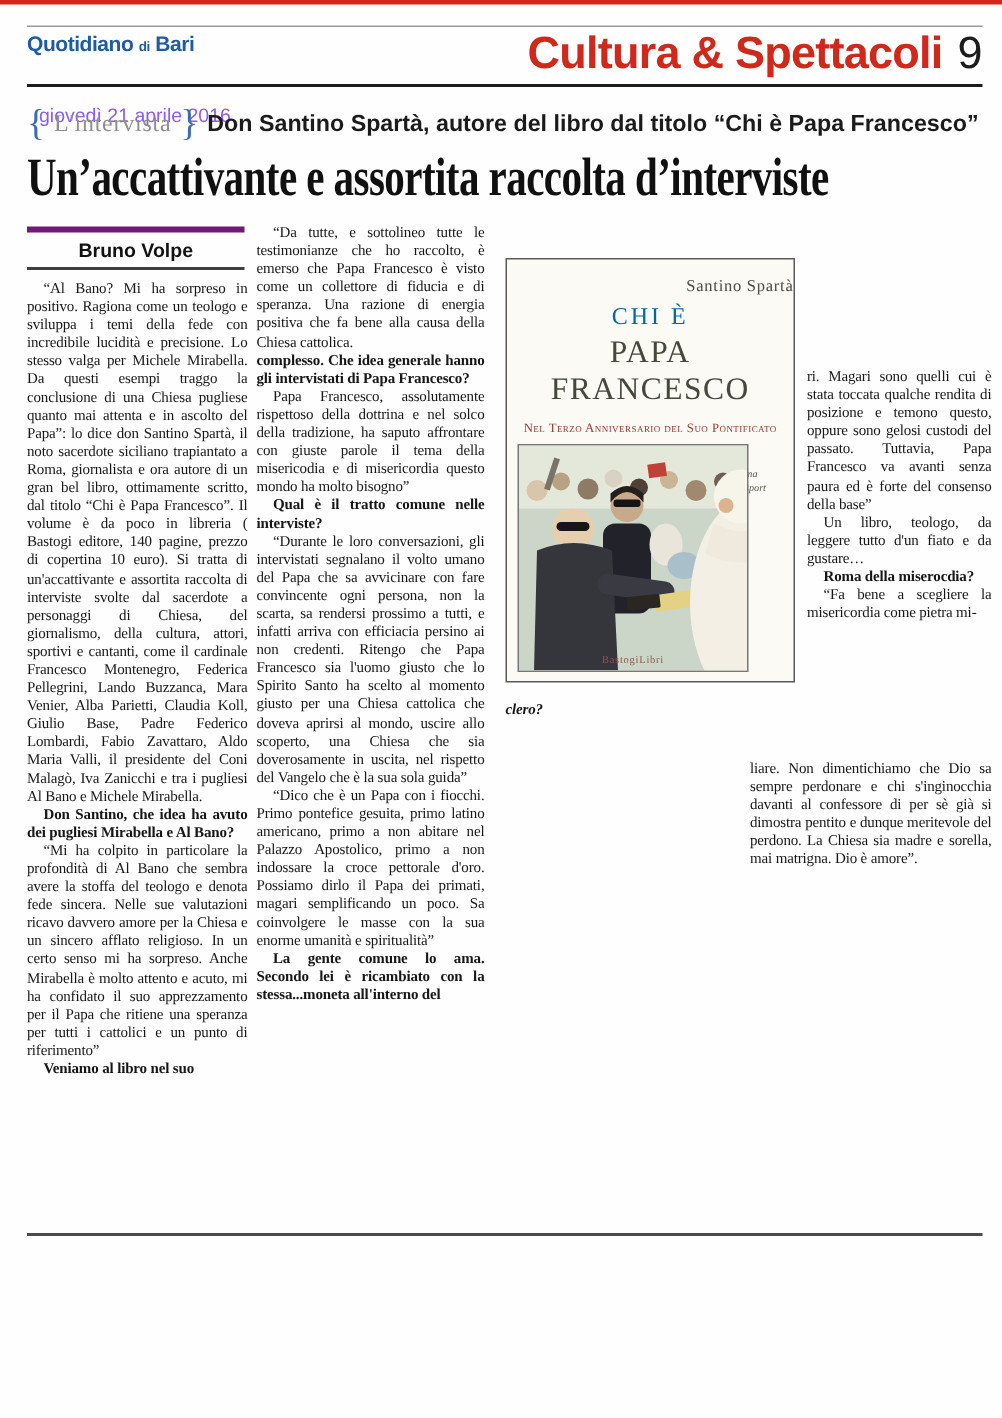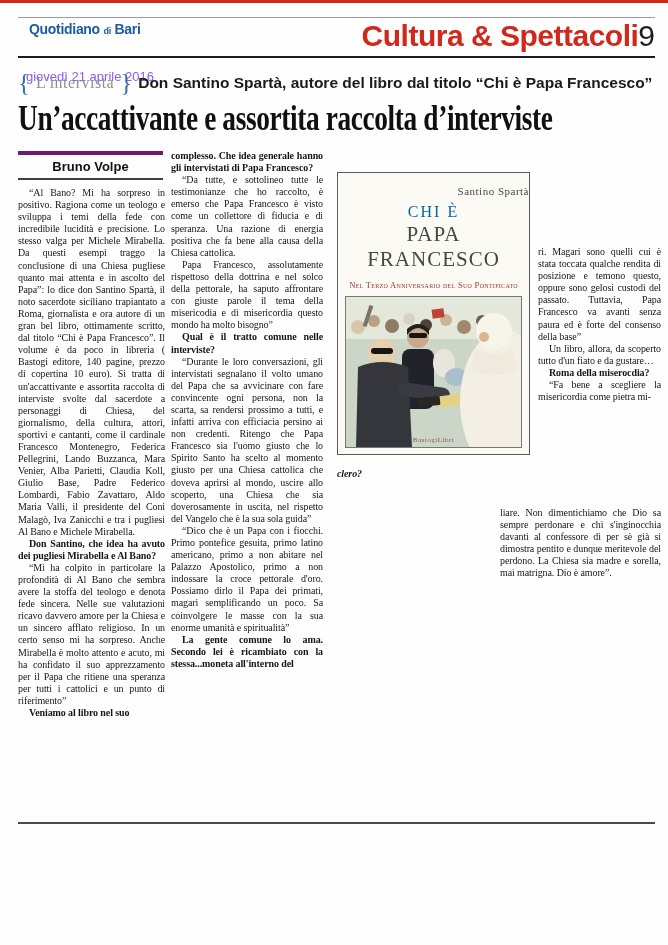--- a/index.html
+++ b/index.html
@@ -2,26 +2,26 @@
 <html><head>
 <meta charset="utf-8">
 <style>
   html,body{margin:0;padding:0;background:#e8e8e8;}
   .page{position:relative;width:668px;height:945px;background:#fefefe;margin:0 auto;
         font-family:"Liberation Serif",serif;color:#151515;overflow:hidden;}
   
   .top-red-bar{position:absolute;top:0;left:0;width:668px;height:3px;background:#d0291c;}
   .top-hairline{position:absolute;top:17px;left:18px;right:13px;height:1px;background:#9a9a9a;}
   .masthead{position:absolute;top:21px;left:18px;font-family:"Liberation Sans",sans-serif;
-            font-weight:bold;color:#1d5ba4;font-size:14px;letter-spacing:-0.3px;margin-left:11px;}
+            font-weight:bold;color:#1d5ba4;font-size:14px;letter-spacing:-0.3px;}
   .masthead .di{font-size:9px;}
   .date{position:absolute;top:37px;left:26px;font-family:"Liberation Sans",sans-serif;
         font-size:13px;color:#8b5cf6;margin-top:32px;}
   .header-rule{position:absolute;top:56px;left:18px;right:13px;height:2px;background:#1c1c1c;}
-  .section-wrap{position:absolute;top:19px;right:13px;display:flex;align-items:flex-start;
+  .section-wrap{position:absolute;top:19px;right:13px;display:flex;align-items:flex-start;gap:10px;
                 font-family:"Liberation Sans",sans-serif;}
   .section-title{color:#d0291c;font-weight:bold;font-size:30px;letter-spacing:-0.5px;}
   .page-number{color:#1c1c1c;font-size:30px;}
   
   .kicker{position:absolute;top:70px;left:18px;display:flex;align-items:center;gap:6px;white-space:nowrap;}
   .brace{font-size:25px;color:#3a6cb0;font-weight:normal;line-height:1;}
   .kicker-label{font-size:16px;color:#8f8f8f;letter-spacing:0.5px;}
   .kicker-text{font-family:"Liberation Sans",sans-serif;font-size:15.5px;font-weight:bold;color:#1b1b1b;}
   
   .headline{position:absolute;top:97px;left:18px;font-size:36px;font-weight:bold;color:#101010;
@@ -44,21 +44,21 @@
   .bottom-rule{position:absolute;top:822px;left:18px;right:13px;height:2px;background:#4a4a4a;}
   
   .cover{position:absolute;top:172px;left:337px;width:193px;height:283px;background:#fbfaf5;
          border:1px solid #5a5a5a;box-sizing:border-box;text-align:center;}
   .cover-author{margin-top:12px;font-size:11px;color:#4a4a42;letter-spacing:0.5px;text-align:right;}
   .cover-title1{margin-top:6px;font-size:16px;color:#0369a1;letter-spacing:2px;}
   .cover-title2{margin-top:1px;font-size:21px;color:#45483c;letter-spacing:1px;}
   .cover-sub1{margin-top:8px;font-size:8.5px;color:#a23a30;font-variant:small-caps;letter-spacing:0.3px;}
   .cover-sub2{margin-top:10px;font-size:8px;color:#a23a30;font-variant:small-caps;letter-spacing:0.4px;}
   .cover-tags{margin-top:4px;font-size:6.8px;line-height:8.6px;font-style:italic;color:#565a4e;}
-  .cover-photo{position:absolute;left:7px;bottom:6px;width:177px;height:152px;
+  .cover-photo{position:absolute;left:7px;bottom:6px;width:154px;height:152px;
                border:1px solid #777;box-sizing:border-box;overflow:hidden;}
   .cover-publisher{position:absolute;bottom:3px;left:0;width:100%;text-align:center;
                    font-size:7px;color:#8a5a4a;letter-spacing:0.5px;}
 </style>
 </head>
 <body>
 
 <div class="page">
 
   <div class="top-red-bar"></div>
@@ -89,34 +89,34 @@
 
   <div class="byline-box">Bruno Volpe</div>
 
   <div class="col col1">
       <p class="para">“Al Bano? Mi ha sorpreso in positivo. Ragiona come un teologo e sviluppa i temi della fede con incredibile lucidità e precisione. Lo stesso valga per Michele Mirabella. Da questi esempi traggo la conclusione di una Chiesa pugliese quanto mai attenta e in ascolto del Papa”: lo dice don Santino Spartà, il noto sacerdote siciliano trapiantato a Roma, giornalista e ora autore di un gran bel libro, ottimamente scritto, dal titolo “Chi è Papa Francesco”. Il volume è da poco in libreria ( Bastogi editore, 140 pagine, prezzo di copertina 10 euro). Si tratta di un'accattivante e assortita raccolta di interviste svolte dal sacerdote a personaggi di Chiesa, del giornalismo, della cultura, attori, sportivi e cantanti, come il cardinale Francesco Montenegro, Federica Pellegrini, Lando Buzzanca, Mara Venier, Alba Parietti, Claudia Koll, Giulio Base, Padre Federico Lombardi, Fabio Zavattaro, Aldo Maria Valli, il presidente del Coni Malagò, Iva Zanicchi e tra i pugliesi Al Bano e Michele Mirabella.</p>
       <p class="para b">Don Santino, che idea ha avuto dei pugliesi Mirabella e Al Bano?</p>
       <p class="para">“Mi ha colpito in particolare la profondità di Al Bano che sembra avere la stoffa del teologo e denota fede sincera. Nelle sue valutazioni ricavo davvero amore per la Chiesa e un sincero afflato religioso. In un certo senso mi ha sorpreso. Anche Mirabella è molto attento e acuto, mi ha confidato il suo apprezzamento per il Papa che ritiene una speranza per tutti i cattolici e un punto di riferimento”</p>
       <p class="para b">Veniamo al libro nel suo</p>
     </div>
   <div class="col col2">
+      <p class="para">“Da tutte, e sottolineo tutte le testimonianze che ho raccolto, è emerso che Papa Francesco è visto come un collettore di fiducia e di speranza. Una razione di energia positiva che fa bene alla causa della Chiesa cattolica.</p>
       <p class="para b ni">complesso. Che idea generale hanno gli intervistati di Papa Francesco?</p>
-      <p class="para">“Da tutte, e sottolineo tutte le testimonianze che ho raccolto, è emerso che Papa Francesco è visto come un collettore di fiducia e di speranza. Una razione di energia positiva che fa bene alla causa della Chiesa cattolica.</p>
-      <p class="para">Papa Francesco, assolutamente rispettoso della dottrina e nel solco della pettorale, ha saputo affrontare con giuste parole il tema della misericodia e di misericordia questo mondo ha molto bisogno”</p>
+      <p class="para">Papa Francesco, assolutamente rispettoso della dottrina e nel solco della tradizione, ha saputo affrontare con giuste parole il tema della misericodia e di misericordia questo mondo ha molto bisogno”</p>
       <p class="para b">Qual è il tratto comune nelle interviste?</p>
       <p class="para">“Durante le loro conversazioni, gli intervistati segnalano il volto umano del Papa che sa avvicinare con fare convincente ogni persona, non la scarta, sa rendersi prossimo a tutti, e infatti arriva con efficiacia persino ai non credenti. Ritengo che Papa Francesco sia l'uomo giusto che lo Spirito Santo ha scelto al momento giusto per una Chiesa cattolica che doveva aprirsi al mondo, uscire allo scoperto, una Chiesa che sia doverosamente in uscita, nel rispetto del Vangelo che è la sua sola guida”</p>
       <p class="para">“Dico che è un Papa con i fiocchi. Primo pontefice gesuita, primo latino americano, primo a non abitare nel Palazzo Apostolico, primo a non indossare la croce pettorale d'oro. Possiamo dirlo il Papa dei primati, magari semplificando un poco. Sa coinvolgere le masse con la sua enorme umanità e spiritualità”</p>
       <p class="para b">La gente comune lo ama. Secondo lei è ricambiato con la stessa...moneta all'interno del</p>
     </div>
   <div class="col col3-lower">
       <p class="para b ni">clero?</p>
     </div>
   <div class="col col4-narrow">
       <p class="para ni">ri. Magari sono quelli cui è stata toccata qualche rendita di posizione e temono questo, oppure sono gelosi custodi del passato. Tuttavia, Papa Francesco va avanti senza paura ed è forte del consenso della base”</p>
-      <p class="para">Un libro, allora, da scoperto tutto d'un fiato e da gustare…</p>
+      <p class="para">Un libro, teologo, da leggere tutto d'un fiato e da gustare…</p>
       <p class="para b">Roma della miserocdia?</p>
       <p class="para">“Fa bene a scegliere la misericordia come pietra mi-</p>
     </div>
   <div class="col col4-wide">
       <p class="para ni">liare. Non dimentichiamo che Dio sa sempre perdonare e chi s'inginocchia davanti al confessore di per sè già si dimostra pentito e dunque meritevole del perdono. La Chiesa sia madre e sorella, mai matrigna. Dio è amore”.</p>
     </div>
 
   <div class="cover">
     <div class="cover-author">Santino Spartà</div>
     <div class="cover-title1">CHI È</div>

